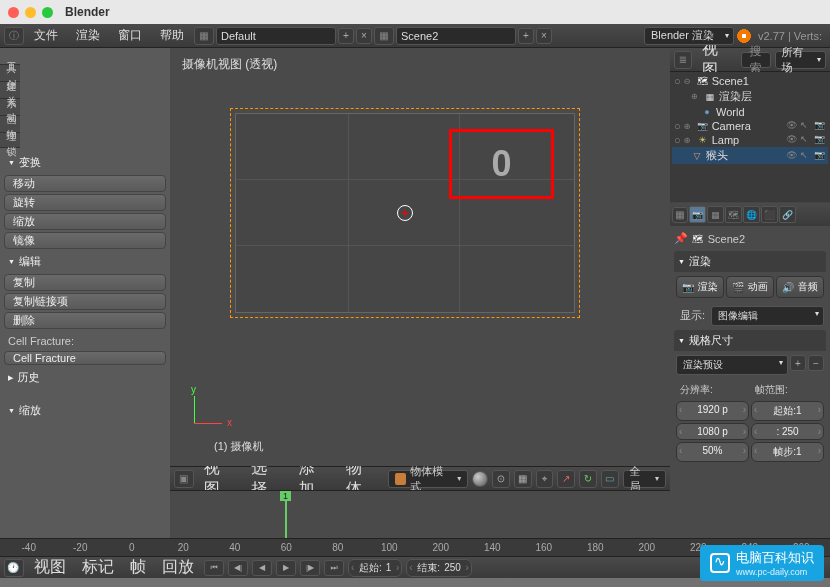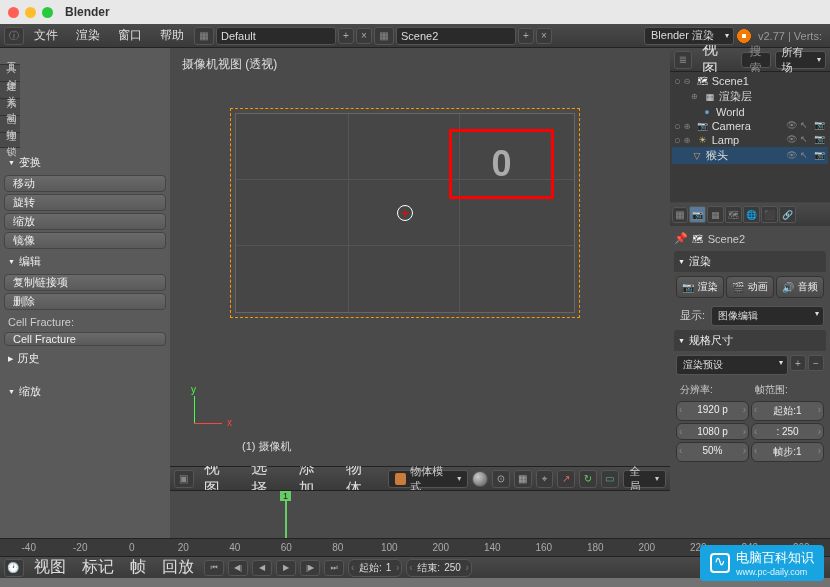--- a/index.html
+++ b/index.html
@@ -47,21 +47,21 @@
 .red-box { position: absolute; border: 3px solid #ff0000; width: 105px; height: 70px; right: 20px; top: 15px; display: flex; align-items: center; justify-content: center; }
 .red-box span { color: #aaa; font-size: 36px; font-weight: bold; }
 .cursor-3d { position: absolute; left: 50%; top: 50%; width: 20px; height: 20px; transform: translate(-50%,-50%); }
 .cursor-3d::before { content: ""; position: absolute; left: 50%; top: 50%; width: 14px; height: 14px; border: 1px solid #fff; border-radius: 50%; transform: translate(-50%,-50%); }
 .cursor-3d::after { content: "+"; position: absolute; left: 50%; top: 50%; transform: translate(-50%,-50%); color: #f00; font-size: 14px; }
 .axis-gizmo { position: absolute; left: 20px; bottom: 38px; width: 40px; height: 40px; }
 .axis-y { position: absolute; left: 4px; bottom: 4px; width: 1px; height: 28px; background: #4f4; }
 .axis-y::after { content: "y"; position: absolute; top: -12px; left: -3px; color: #4f4; font-size: 10px; }
 .axis-x { position: absolute; left: 4px; bottom: 4px; width: 28px; height: 1px; background: #f44; }
 .axis-x::after { content: "x"; position: absolute; right: -10px; top: -6px; color: #f44; font-size: 10px; }
-.cam-label { position: absolute; left: 72px; bottom: 12px; color: #ddd; font-size: 11px; }
+.cam-label { position: absolute; left: 44px; bottom: 12px; color: #ddd; font-size: 11px; }
 
 .vp-header { height: 24px; background: linear-gradient(#4a4a4a,#3a3a3a); display: flex; align-items: center; padding: 0 4px; gap: 4px; border-top: 1px solid #222; }
 .vp-menu { padding: 2px 6px; color: #ddd; font-size: 16px; cursor: pointer; }
 .mode-sel { display: flex; align-items: center; background: #2a2a2a; border: 1px solid #555; border-radius: 3px; height: 18px; padding: 0 6px; gap: 4px; font-size: 11px; }
 .mode-icon { width: 12px; height: 12px; background: #c97d3a; border-radius: 2px; }
 .hdr-icon { width: 18px; height: 18px; background: #3a3a3a; border: 1px solid #555; border-radius: 3px; display: flex; align-items: center; justify-content: center; font-size: 10px; color: #aaa; cursor: pointer; }
 .hdr-icon.round { border-radius: 50%; width: 16px; height: 16px; background: radial-gradient(circle at 35% 35%,#ccc,#555); }
 .hdr-icon.blue { color: #6ab; }
 .hdr-icon.red { color: #e66; }
 .hdr-icon.green { color: #6c6; }
@@ -172,20 +172,21 @@
       <div class="vtab">物理</div>
       <div class="vtab">锁</div>
     </div>
     <div class="tool-content">
       <div class="panel-header">变换</div>
       <button class="tool-btn">移动</button>
       <button class="tool-btn">旋转</button>
       <button class="tool-btn">缩放</button>
       <button class="tool-btn">镜像</button>
       <div class="panel-header">编辑</div>
+      <button class="tool-btn">复制</button>
       <button class="tool-btn">复制链接项</button>
       <button class="tool-btn">删除</button>
       <div class="tool-label">Cell Fracture:</div>
       <button class="tool-btn">Cell Fracture</button>
       <div class="panel-header collapsed">历史</div>
       <div style="height:12px"></div>
       <div class="panel-header">缩放</div>
     </div>
   </div>
 

